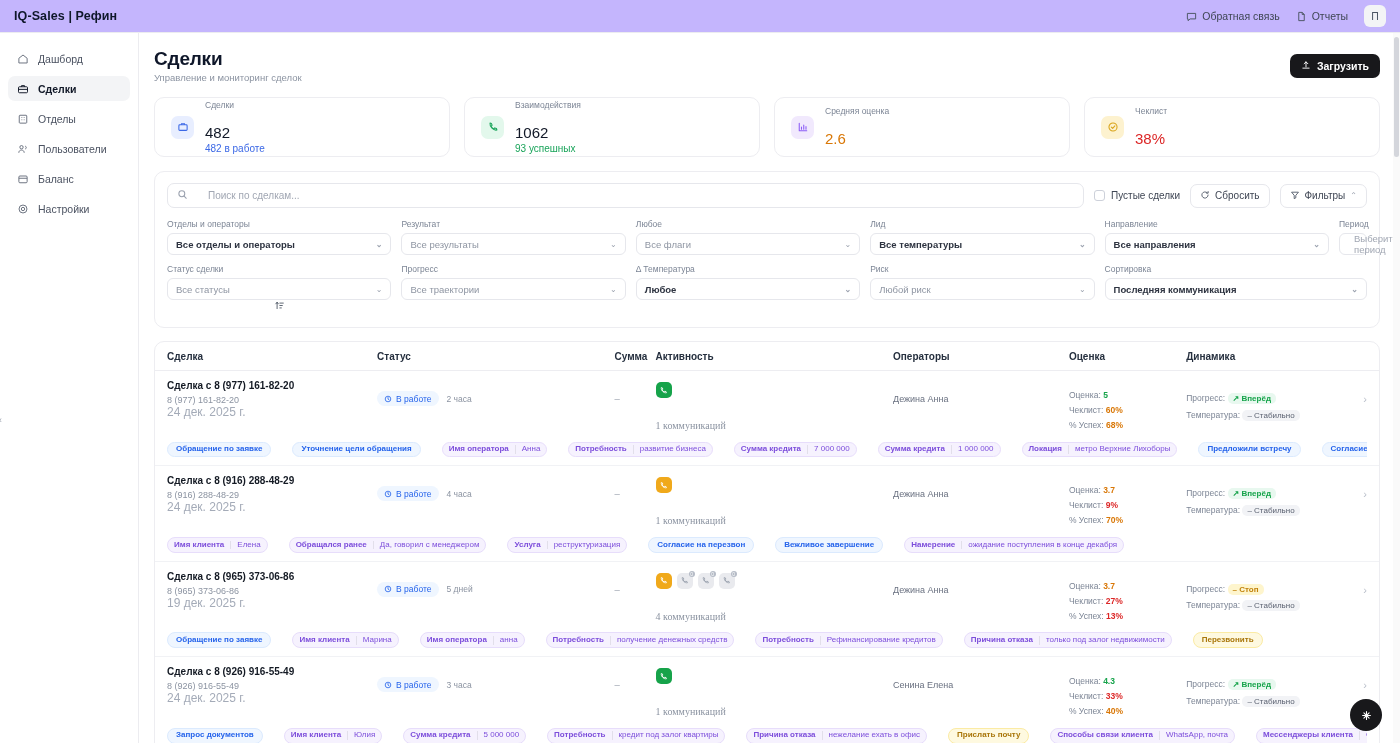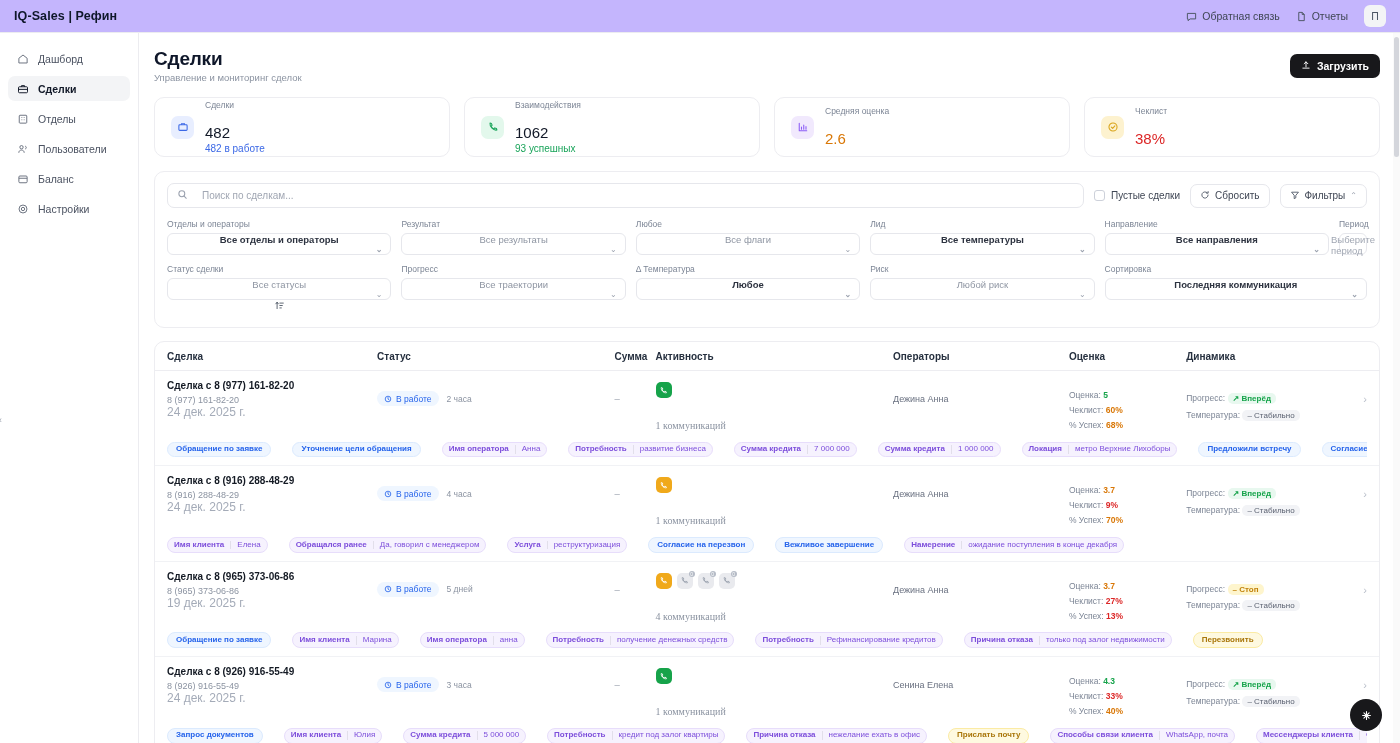--- a/index.html
+++ b/index.html
@@ -90,42 +90,42 @@
   
   .filters {
     margin-top: 14px;
     border: 1px solid #ededf1; border-radius: 10px;
     padding: 11px 12px 12px 12px;
   }
   .filt-top { display: flex; align-items: center; gap: 10px; }
   .search-box {
     flex: 1; height: 25px;
     border: 1px solid #e6e7ec; border-radius: 7px;
-    display: flex; align-items: center; gap: 14px;
+    display: flex; align-items: center; gap: 20px;
     padding: 0 9px;
     font-size: 10px; color: #a1a7b3;
   }
   .chk-wrap { display: flex; align-items: center; gap: 6px; font-size: 10px; color: #3f4654; }
   .chk { width: 11px; height: 11px; border: 1px solid #cdd1da; border-radius: 3px; }
   .sm-btn {
     height: 24px; border: 1px solid #e6e7ec; border-radius: 7px;
     display: flex; align-items: center; gap: 5px; padding: 0 9px;
     font-size: 10px; color: #3f4654;
   }
 
   .filt-grid {
     display: grid; grid-template-columns: repeat(5, 1fr) 28px;
     column-gap: 10px; row-gap: 0; margin-top: 11px;
   }
   .fcell { display: flex; flex-direction: column; }
   .flabel { font-size: 8.5px; color: #7c8595; margin-bottom: 4px; }
   .fsel {
     height: 22px; border: 1px solid #e6e7ec; border-radius: 6px;
     display: flex; align-items: center; padding: 0 8px;
-    font-size: 9.5px; color: #2d3340; flex-direction: column;
+    font-size: 9.5px; color: #2d3340;
   }
   .fsel .chev { margin-left: auto; font-size: 8px; color: #9aa1ae; }
   .fsel.placeholder { color: #a1a7b3; }
   .fsel.muted { color: #8e95a2; }
   .row2 { margin-top: 9px; }
   .sort-btn { display: flex; align-items: flex-end; justify-content: center; height: 100%; padding-bottom: 4px; }
 
   
   .table {
     margin-top: 13px;

